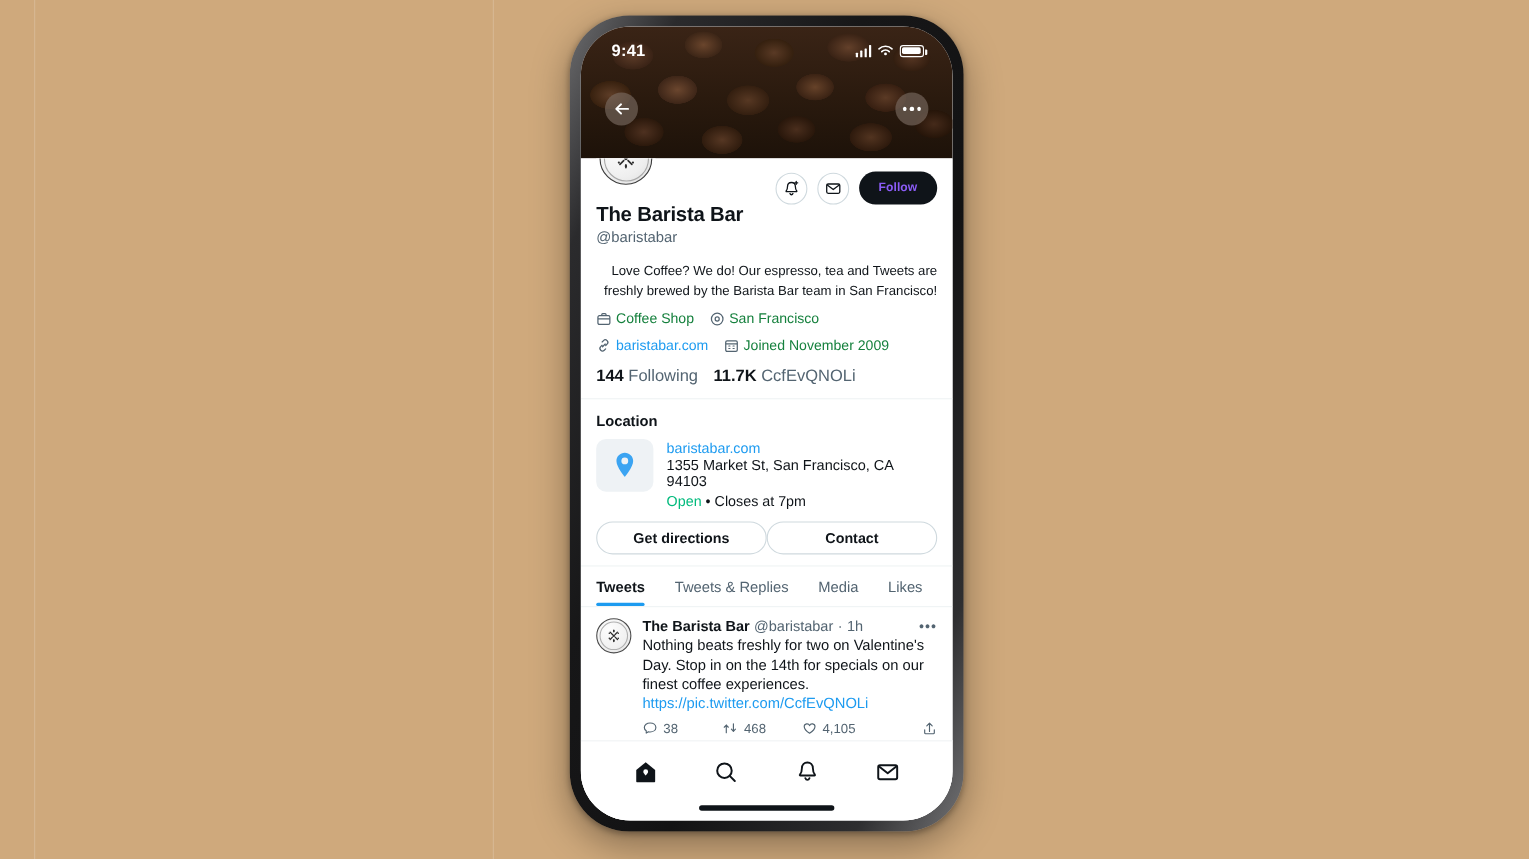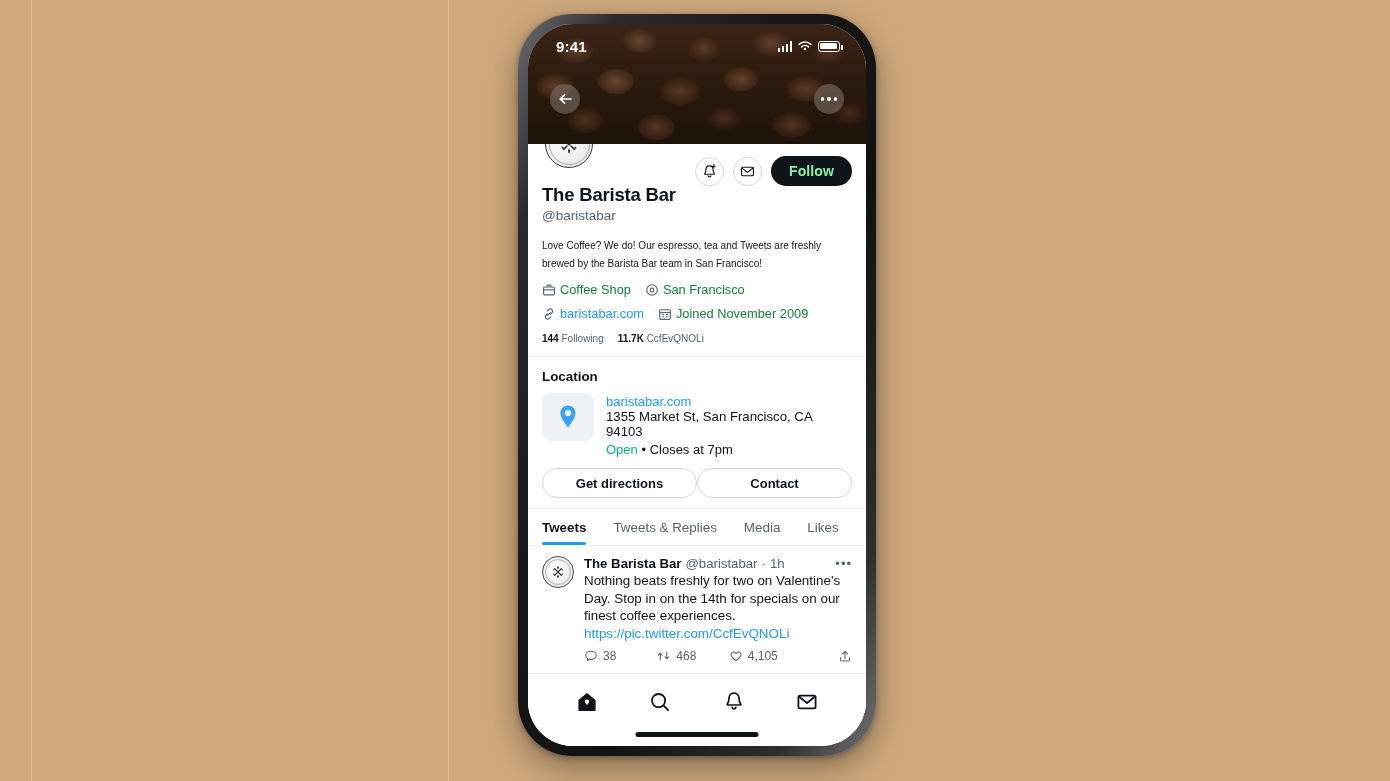--- a/index.html
+++ b/index.html
@@ -121,37 +121,37 @@
   }
   .round-btn {
     width: 29px; height: 29px; border-radius: 50%;
     border: 1px solid #cfd9de; background: #fff;
     display: flex; align-items: center; justify-content: center;
     cursor: pointer; position: relative;
   }
   #follow-btn {
     height: 30px; padding: 0 18px;
     border-radius: 999px; border: none;
-    background: #0f1419; color: #86efac;
-    font-size: 14px; font-weight: 700;
+    background: #0f1419; color: #8b5cf6;
+    font-size: 11px; font-weight: 700;
     font-family: "Liberation Sans", sans-serif;
     cursor: pointer; letter-spacing: .1px;
   }
 
   .pad { padding: 0 14px; }
   #dispname { margin-top: 40px; font-size: 18.5px; font-weight: 700; color: #0f1419; letter-spacing: -.2px; }
   #handle { margin-top: 2px; font-size: 13.5px; color: #536471; }
-  #bio { margin-top: 14px; font-size: 10px; line-height: 18px; color: #0f1419; }
+  #bio { margin-top: 14px; font-size: 12px; line-height: 18px; color: #0f1419; text-align: right; }
 
   .meta-row { display: flex; align-items: center; gap: 14px; margin-top: 9px; flex-wrap: wrap; }
   .meta-item { display: flex; align-items: center; gap: 4px; font-size: 12.8px; color: #15803d; white-space: nowrap; }
   .meta-item.link { color: #1d9bf0; }
   .meta-item svg { flex: none; }
 
-  #counts { display: flex; gap: 14px; margin-top: 12px; font-size: 10px; color: #536471; padding-bottom: 12px; }
+  #counts { display: flex; gap: 14px; margin-top: 12px; font-size: 15px; color: #536471; padding-bottom: 12px; }
   #counts b { color: #0f1419; font-weight: 700; }
 
   .divider { height: 1px; background: #eff3f4; }
 
   
   #location { padding: 12px 14px 10px; }
   #loc-title { font-size: 13.4px; font-weight: 700; color: #0f1419; }
   #loc-body { display: flex; gap: 12px; margin-top: 9px; align-items: flex-start; }
   #map-thumb {
     flex: none; width: 52px; height: 48px; border-radius: 9px;

